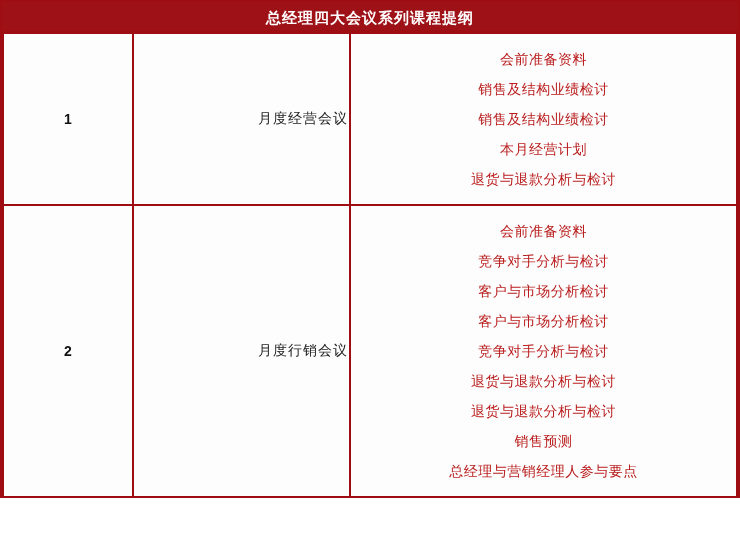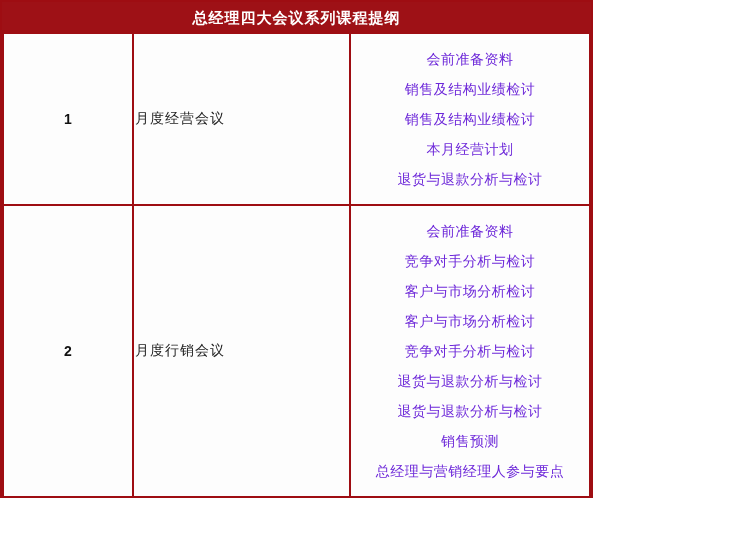--- a/index.html
+++ b/index.html
@@ -9,21 +9,21 @@
   }
   body {
     width: 740px;
     height: 556px;
     font-family: "Liberation Sans", "DejaVu Sans", sans-serif;
     color: #222222;
     overflow: hidden;
   }
 
   .doc {
-    width: 593px;
+    width: 740px;
     box-sizing: border-box;
     border-left: 2px solid #9e0d12;
     border-right: 2px solid #9e0d12;
   }
 
   .title-bar {
     background: #9e1116;
     color: #ffffff;
     text-align: center;
     font-weight: bold;
@@ -52,36 +52,36 @@
   td.col-num {
     width: 126px;
     text-align: center;
     font-weight: bold;
     font-size: 14px;
     color: #111;
   }
 
   td.col-name {
     width: 213px;
-    text-align: left;
+    text-align: right;
     font-size: 14px;
     color: #222;
     letter-spacing: 1px;
   }
 
   td.col-items {
     text-align: center;
     padding: 10px 0 10px 0;
   }
 
   .item {
     font-size: 14px;
     line-height: 1.0;
     padding: 8px 0;
-    color: #6d28d9;
+    color: #b91c1c;
     letter-spacing: 0.5px;
     white-space: nowrap;
   }
 
   
   table.agenda td:first-child { border-left: 2px solid #9e0d12; }
   table.agenda td:last-child { border-right: 2px solid #9e0d12; }
 </style>
 </head>
 <body>

